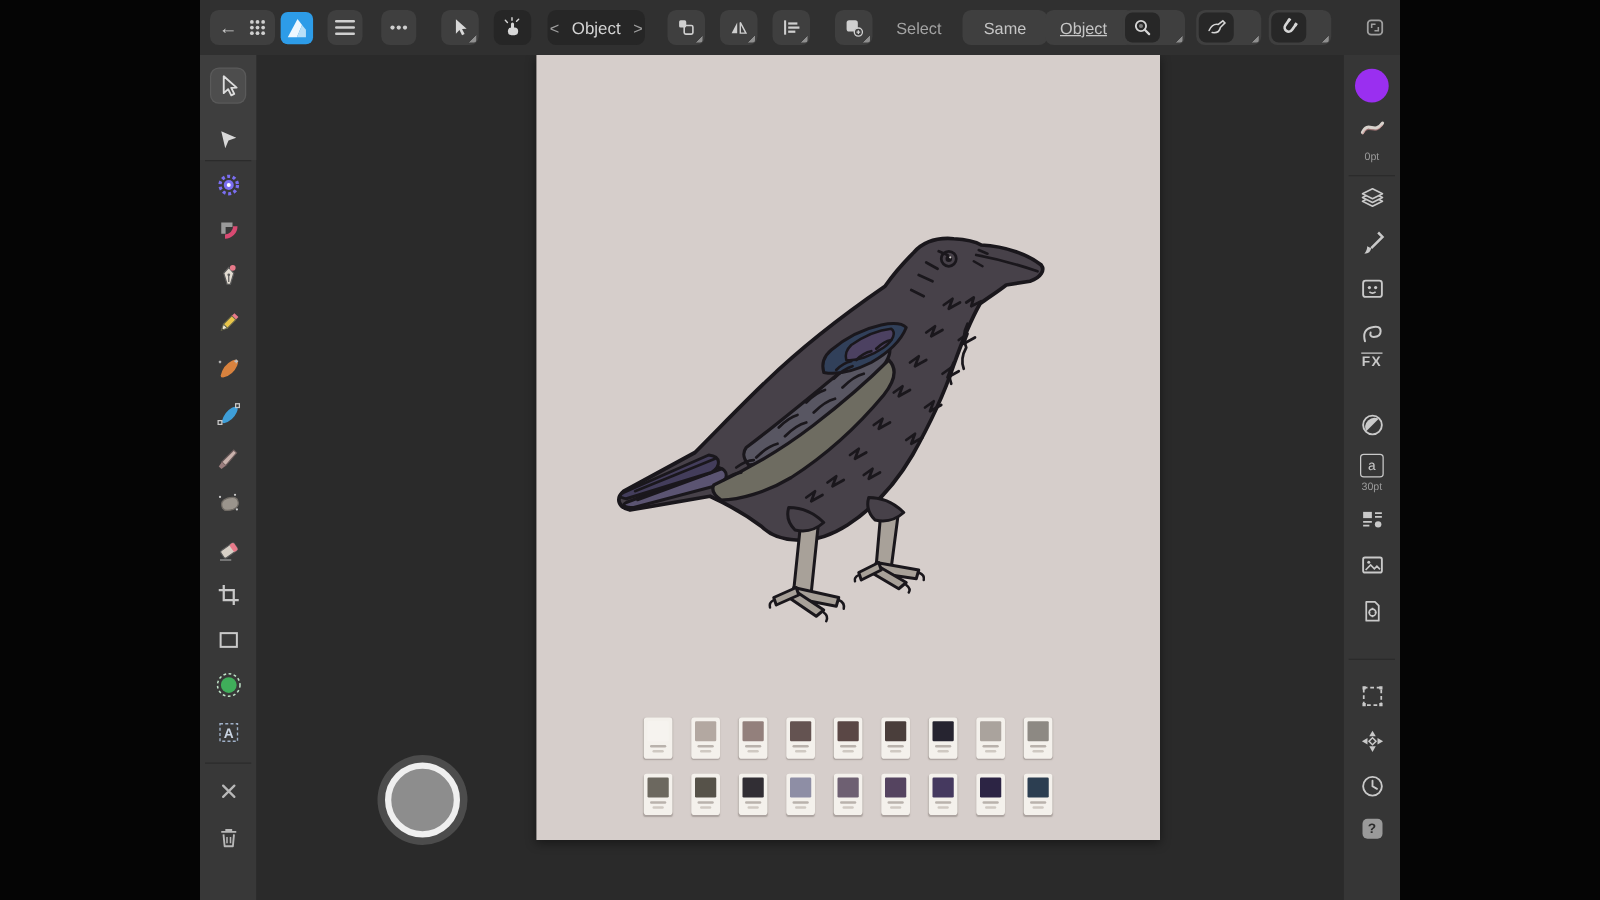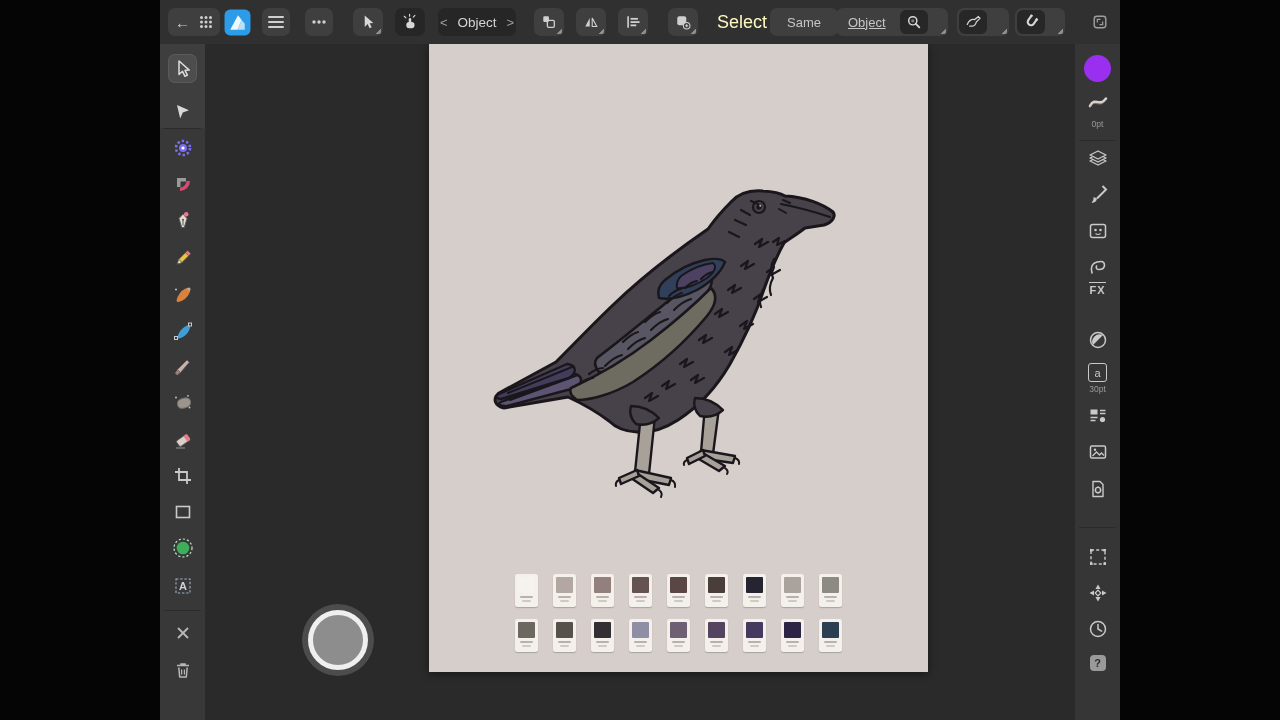--- a/index.html
+++ b/index.html
@@ -6,21 +6,21 @@
   .stage{position:relative;width:1280px;height:720px;background:#050505;overflow:hidden;}
   .app{position:absolute;left:160px;top:0;width:960px;height:720px;background:#2a2a2a;}
   
   .topbar{position:absolute;left:0;top:0;width:960px;height:44px;background:#303030;z-index:5;}
   .tb{position:absolute;top:8px;height:28px;border-radius:7px;display:flex;align-items:center;justify-content:center;color:#c9c9c9;}
   .pill{background:#3f3f3f;}
   .pill-dark{background:#262626;}
   .tb svg{display:block;}
   .notch::after{content:"";position:absolute;right:2px;bottom:2px;width:6px;height:6px;
     background:linear-gradient(135deg,transparent 55%,#8f8f8f 55%);border-radius:0 0 2px 0;}
-  .tb-label{position:absolute;top:0;height:44px;display:flex;align-items:center;color:#fef9c3;font-size:18px;}
+  .tb-label{position:absolute;top:0;height:44px;display:flex;align-items:center;color:#a3a3a3;font-size:13px;}
   .tb-textpill{font-size:13px;color:#c6c6c6;}
   .preset{gap:10px;font-size:13.5px;color:#d4d4d4;}
   .preset .chev{color:#9f9f9f;font-size:13px;}
   .split{padding:0;}
   .split .ibox{position:absolute;left:2px;top:2px;width:28px;height:24px;border-radius:6px;background:#272727;
     display:flex;align-items:center;justify-content:center;}
   .clip{overflow:hidden;justify-content:flex-start;padding-left:12px;white-space:nowrap;}
   
   .lstrip{position:absolute;left:0;top:44px;width:45px;height:676px;background:#383838;z-index:4;}
   .lstrip .section-top{position:absolute;left:0;top:0;width:45px;height:84px;background:#3e3e3e;}

